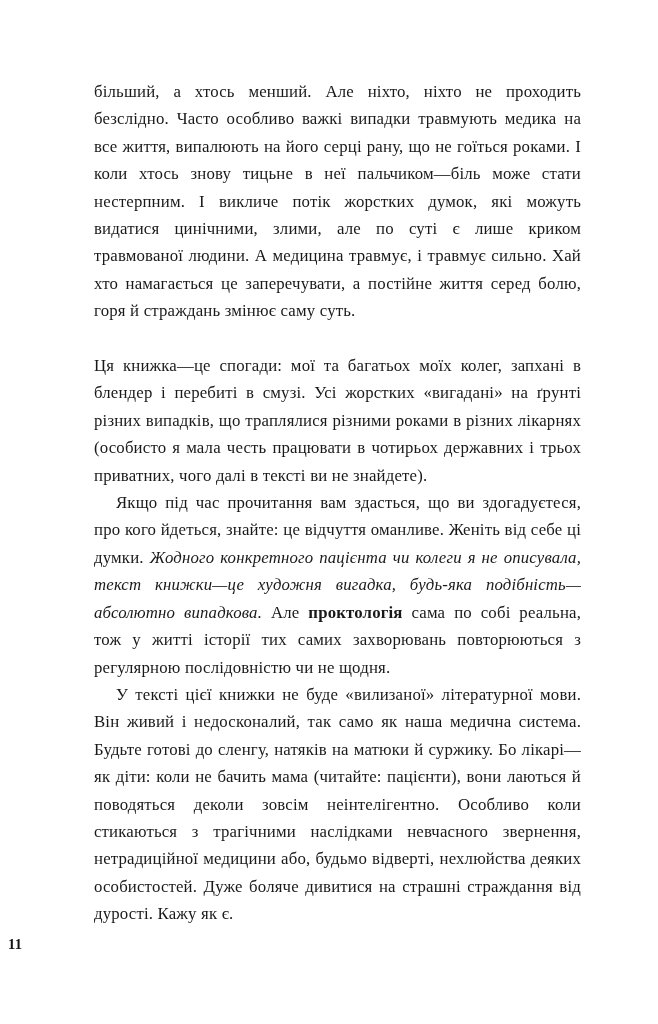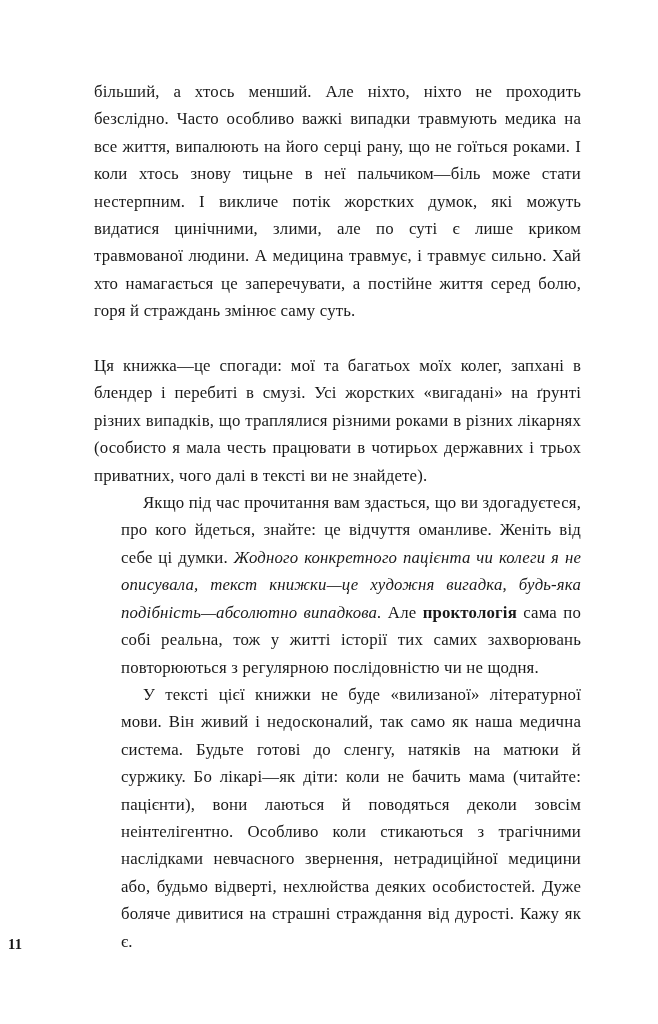--- a/index.html
+++ b/index.html
@@ -45,21 +45,20 @@
     word-spacing: 0.005em;
     hyphens: manual;
   }
 
   .para.gap-before {
     margin-top: 27.4px;
   }
 
   .para.indent {
     text-indent: 22px;
-    margin-left: 27px;
   }
 
   .para em,
   .it {
     font-style: italic;
   }
 
   .para strong,
   .bold {
     font-weight: bold;

